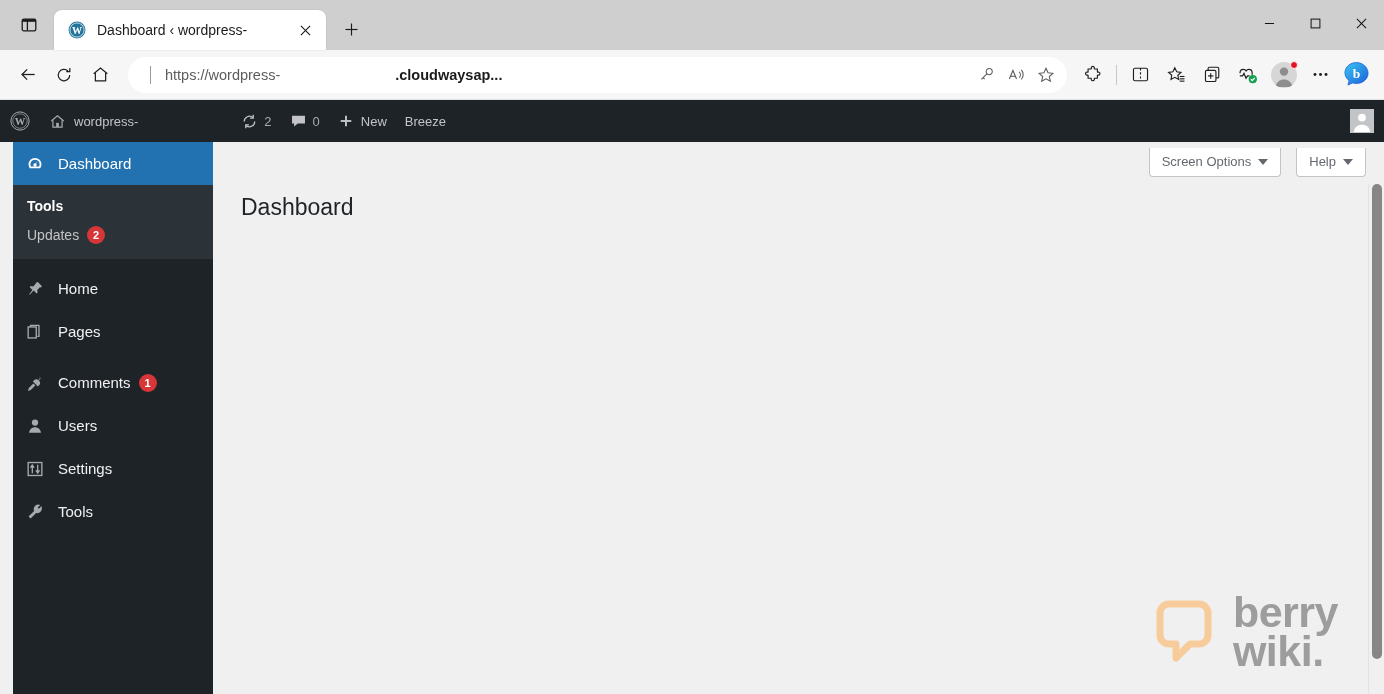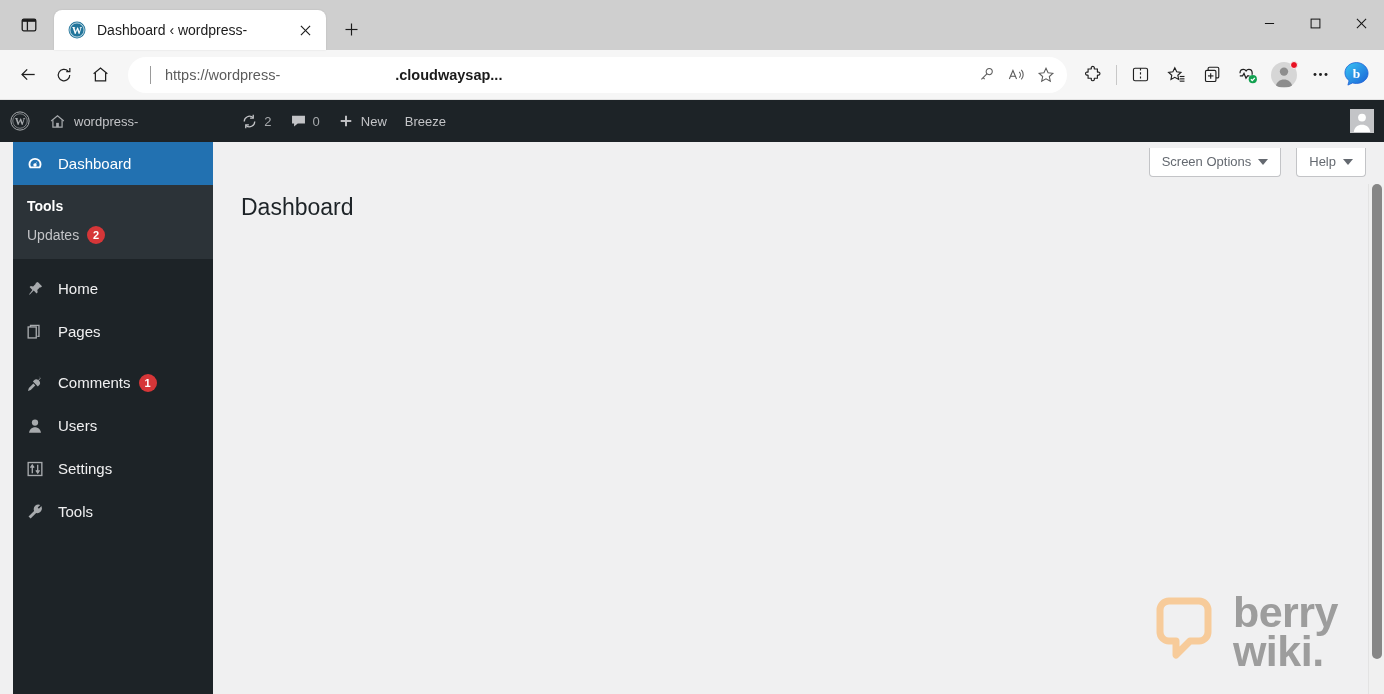--- a/index.html
+++ b/index.html
@@ -174,21 +174,21 @@
     width: 0; height: 0; border-left: 5px solid transparent;
     border-right: 5px solid transparent; border-top: 6px solid #646970;
   }
   .page-title {
     font-size: 23px; font-weight: 400; color: #1d2327;
     padding: 16px 0 0 28px; line-height: 1.3;
   }
 
   .watermark {
     position: absolute; right: 46px; bottom: 22px;
-    display: flex; align-items: flex-start; gap: 13px; opacity: 1;
+    display: flex; align-items: center; gap: 13px; opacity: 1;
   }
   .wm-bubble { width: 72px; height: 72px; }
   .wm-text {
     font-size: 43px; line-height: 0.92; font-weight: bold;
     color: #9d9d9d; letter-spacing: -0.5px;
   }
 
   .vscroll {
     position: absolute; right: 0; top: 42px; bottom: 0; width: 16px;
     background: #f0f0f0; border-left: 1px solid #e3e3e3;

